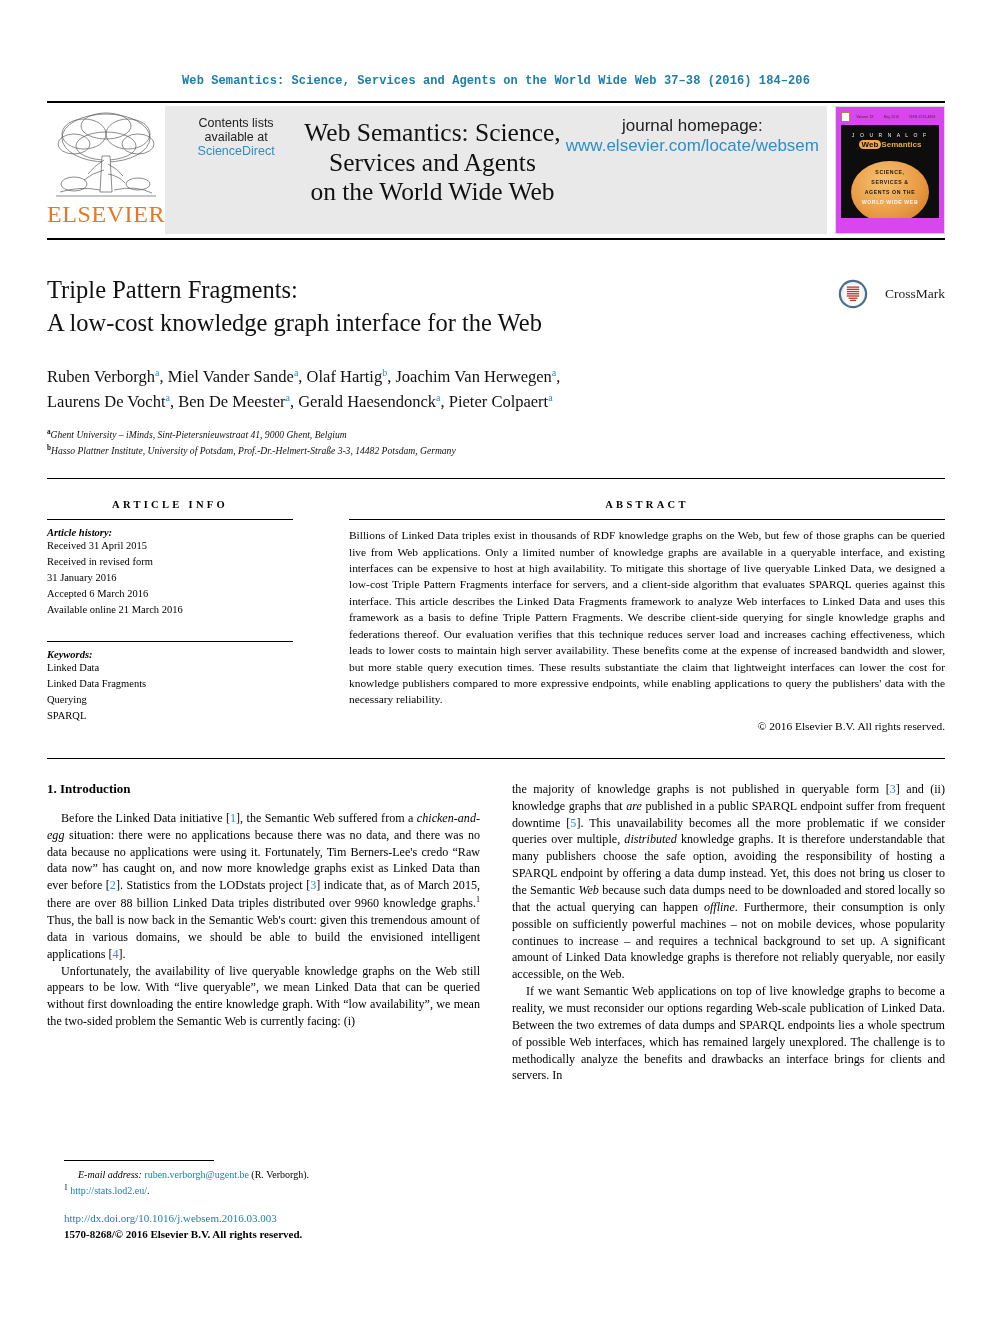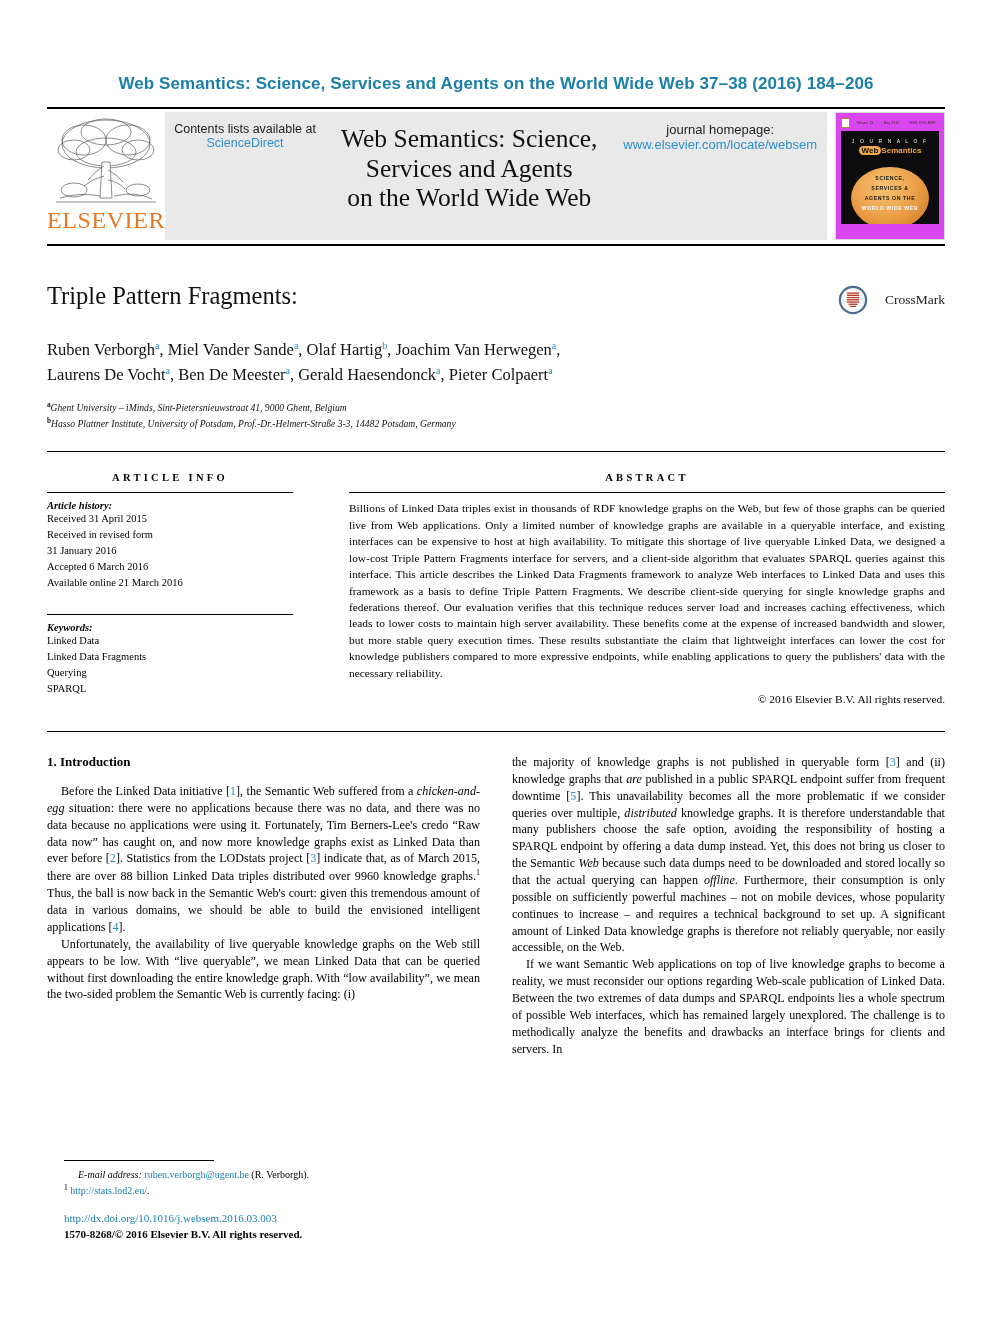--- a/index.html
+++ b/index.html
@@ -19,23 +19,23 @@
     left: 0; top: 0;
     width: 992px;
     height: 1323px;
     padding: 0 47px;
   }
 
   
   .running-head {
     text-align: center;
     color: #1b7fa8;
-    font-family: Liberation Sans, sans-serif;
-    font-weight: bold;
-    font-size: 17px;
+    font-family: Liberation Mono, monospace;
+    font-weight: bold;
+    font-size: 12px;
     letter-spacing: .1px;
     padding-top: 74px;
   }
 
   
   .masthead-rule-top {
     border-top: 2.5px solid #000;
     margin-top: 13px;
   }
   .masthead {
@@ -79,21 +79,21 @@
   .contents-line .sd { color: #2c8fc9; }
   .journal-title {
     font-family: "Liberation Serif", serif;
     font-size: 25.5px;
     line-height: 1.16;
     color: #111;
     margin: 2px 0 0 0;
   }
   .homepage-line {
     font-family: "Liberation Sans", sans-serif;
-    font-size: 13px;
+    font-size: 17px;
     color: #222;
   }
   .homepage-line .url { color: #2c8fc9; }
 
   .cover-thumb {
     width: 110px;
     flex: 0 0 110px;
     margin-left: 8px;
     background: #d946ef;
     border: 1px solid #d9d9d9;
@@ -444,20 +444,21 @@
           <rect x="13" y="22" width="10" height="1.5"></rect>
           <rect x="14.5" y="24.5" width="7" height="1.5"></rect>
         </g>
         <path d="M12 29 q6 -6 12 0 Z" fill="#ffffff"></path>
       </svg>
       <span class="crossmark-word">CrossMark</span>
     </div>
 
     <h1 class="paper-title">
       <div>Triple Pattern Fragments:</div>
+      <div>A low-cost knowledge graph interface for the Web</div>
     </h1>
 
     <div class="authors">
       <span>Ruben Verborgh</span><sup>a</sup>,
       <span>Miel Vander Sande</span><sup>a</sup>,
       <span>Olaf Hartig</span><sup>b</sup>,
       <span>Joachim Van Herwegen</span><sup>a</sup>,<br>
       <span>Laurens De Vocht</span><sup>a</sup>,
       <span>Ben De Meester</span><sup>a</sup>,
       <span>Gerald Haesendonck</span><sup>a</sup>,

